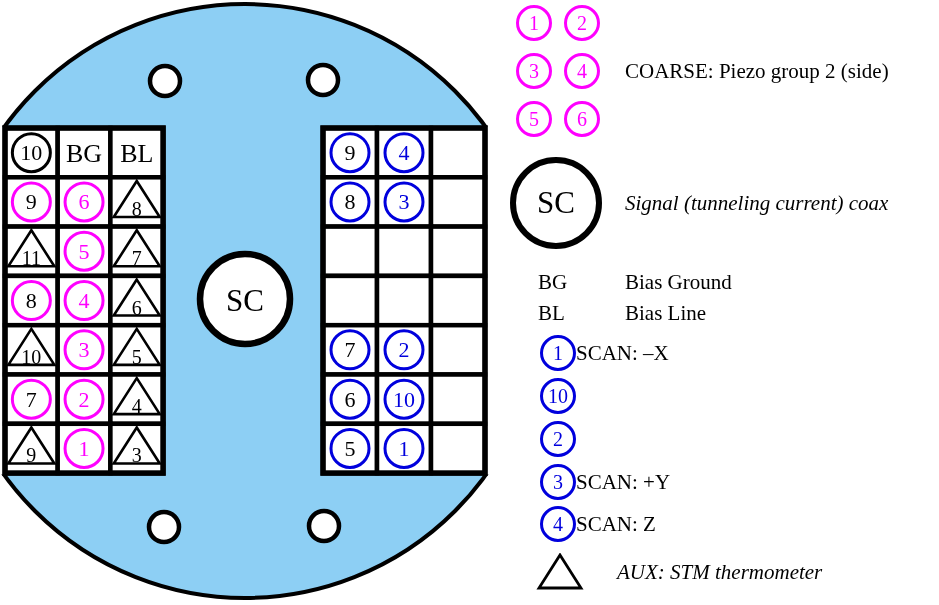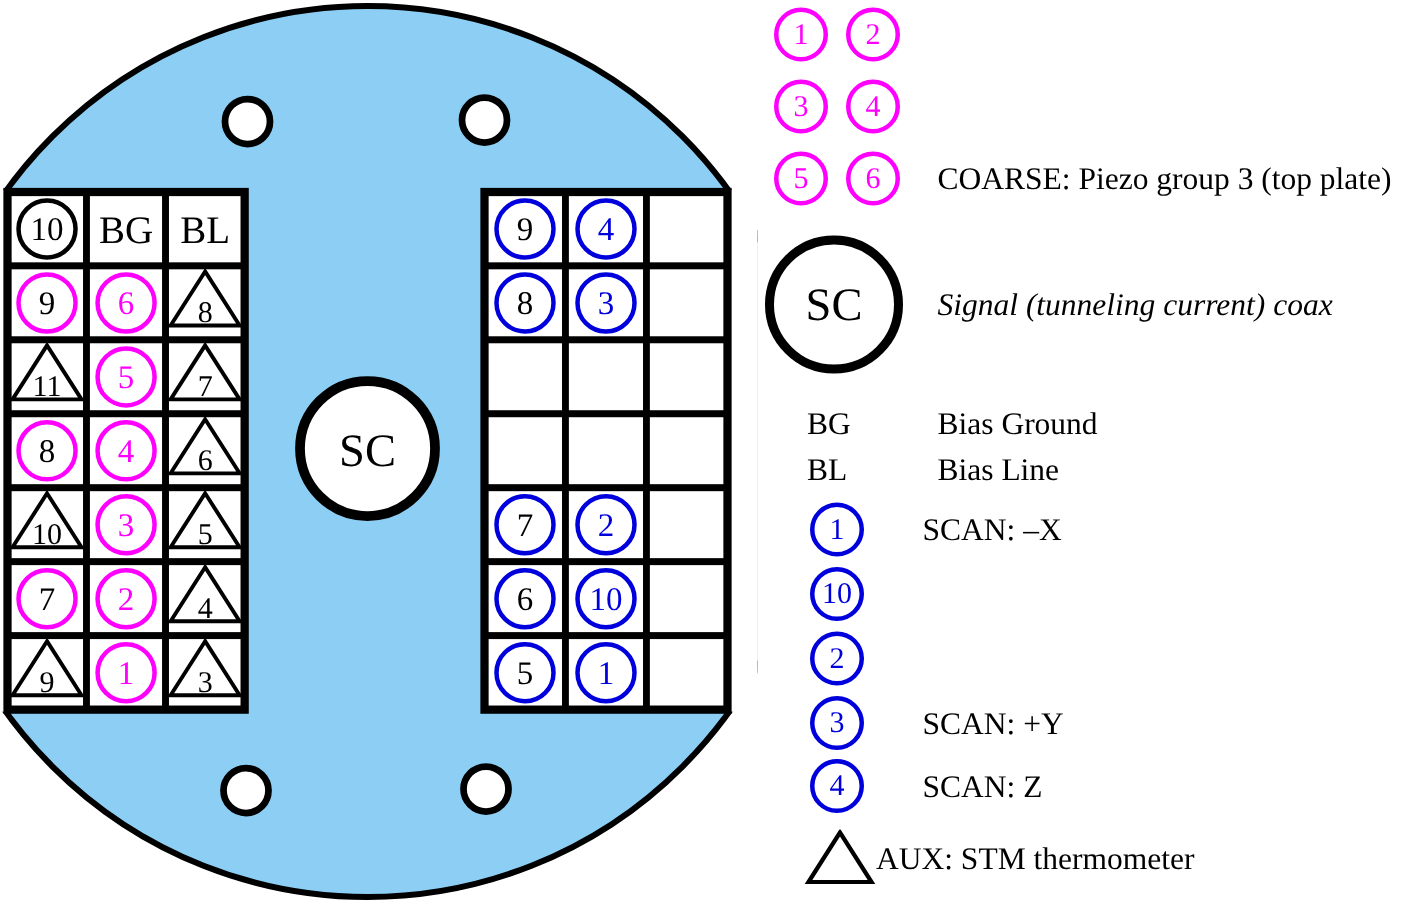--- a/index.html
+++ b/index.html
@@ -14,22 +14,22 @@
        display:flex;align-items:center;justify-content:center;
        font-size:20px;flex:none;}
   .pin.magenta{border:3px solid var(--magenta);color:var(--magenta);}
   .pin.blue{border:3px solid var(--scanblue);color:var(--scanblue);}
   .sc-big{box-sizing:border-box;width:92px;height:92px;border:6px solid #000;
           border-radius:50%;display:flex;align-items:center;justify-content:center;
           font-size:31px;flex:none;}
   .coarse-label{margin-left:25px;}
   .sc-label{margin-left:23px;font-style:italic;}
   .abbr{display:inline-block;width:87px;}
-  .scan-label{margin-left:39px;font-family:Liberation Serif, serif;}
-  .aux-label{}
+  .scan-label{font-family:Liberation Serif, serif;}
+  .aux-label{margin-left:33px;font-style:italic;}
   .tri-icon{flex:none;}
 </style>
 </head>
 <body style="--magenta: #FF00FF; --scanblue: #0000DD;">
 
 <div class="stage">
 
   <svg id="flange-svg" width="505" height="605" viewBox="0 0 505 605">
       <circle cx="245" cy="301" r="297" fill="#8DCFF4" stroke="#000" stroke-width="4"></circle>
       <rect x="-8" y="126.5" width="172" height="348" fill="#fff"></rect>
@@ -148,25 +148,25 @@
 
   <div class="legend">
 
     <div class="legend-row" style="left:516px;top:5px">
       <span class="pin magenta" style="margin-right:12px">1</span>
       <span class="pin magenta">2</span>
     </div>
     <div class="legend-row" style="left:516px;top:53px">
       <span class="pin magenta" style="margin-right:12px">3</span>
       <span class="pin magenta">4</span>
+      <span class="coarse-label">COARSE: Piezo group 2 (side)</span>
     </div>
     <div class="legend-row" style="left:516px;top:101px">
       <span class="pin magenta" style="margin-right:12px">5</span>
       <span class="pin magenta">6</span>
-      <span class="coarse-label">COARSE: Piezo group 3 (top plate)</span>
     </div>
 
     <div class="legend-row" style="left:510px;top:157px">
       <span class="sc-big">SC</span>
       <span class="sc-label">Signal (tunneling current) coax</span>
     </div>
 
     <div class="legend-row" style="left:538px;top:270px">
       <span class="abbr">BG</span>
       <span>Bias Ground</span>

